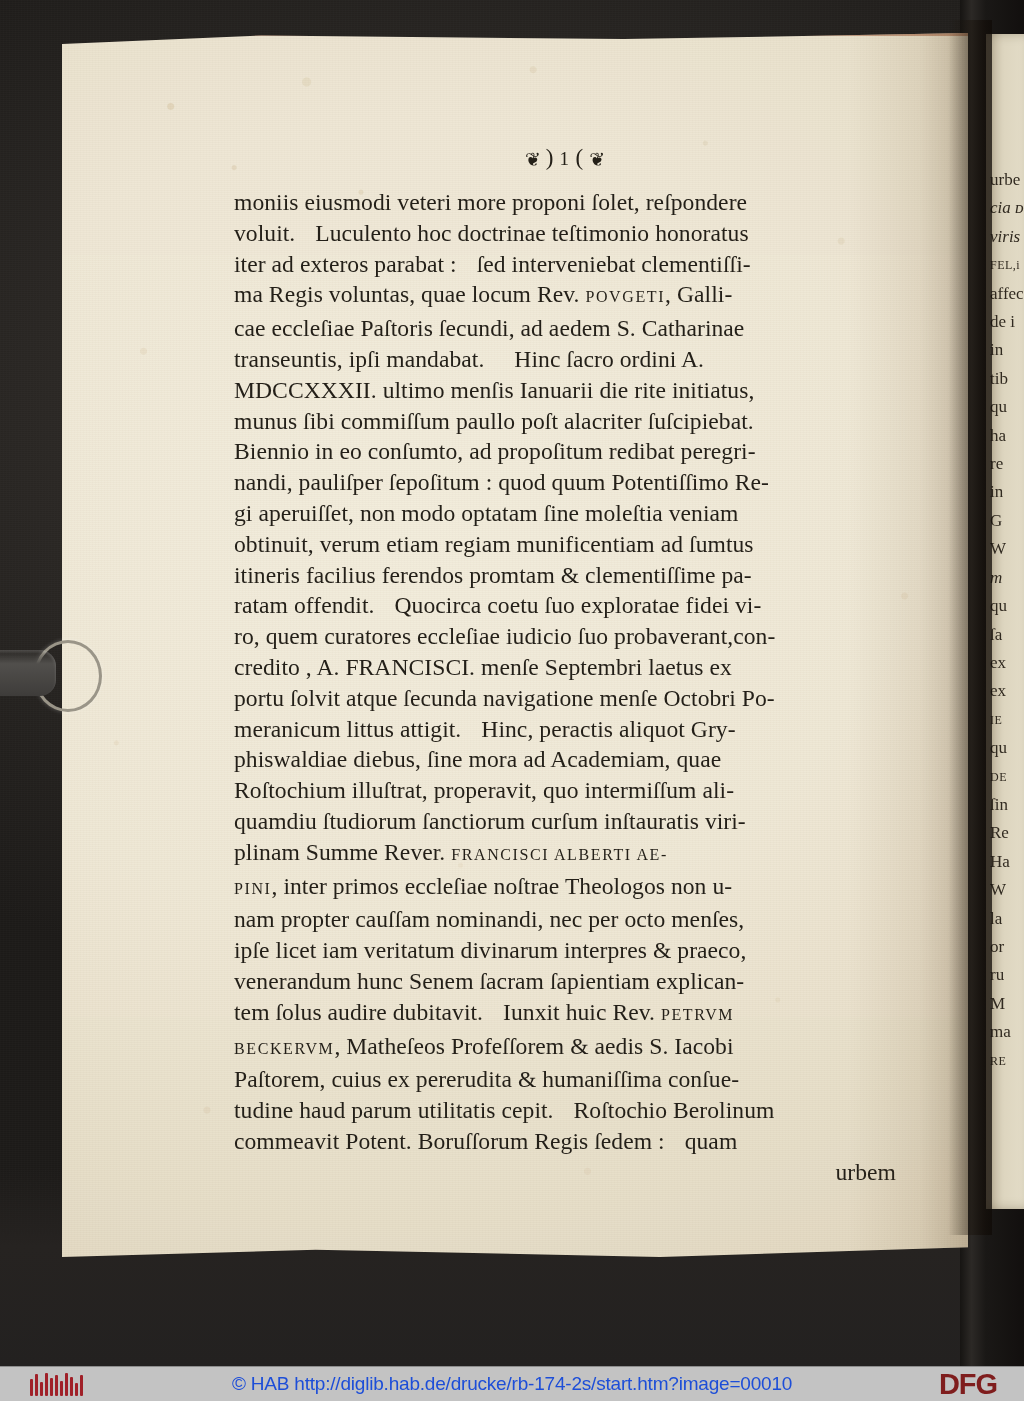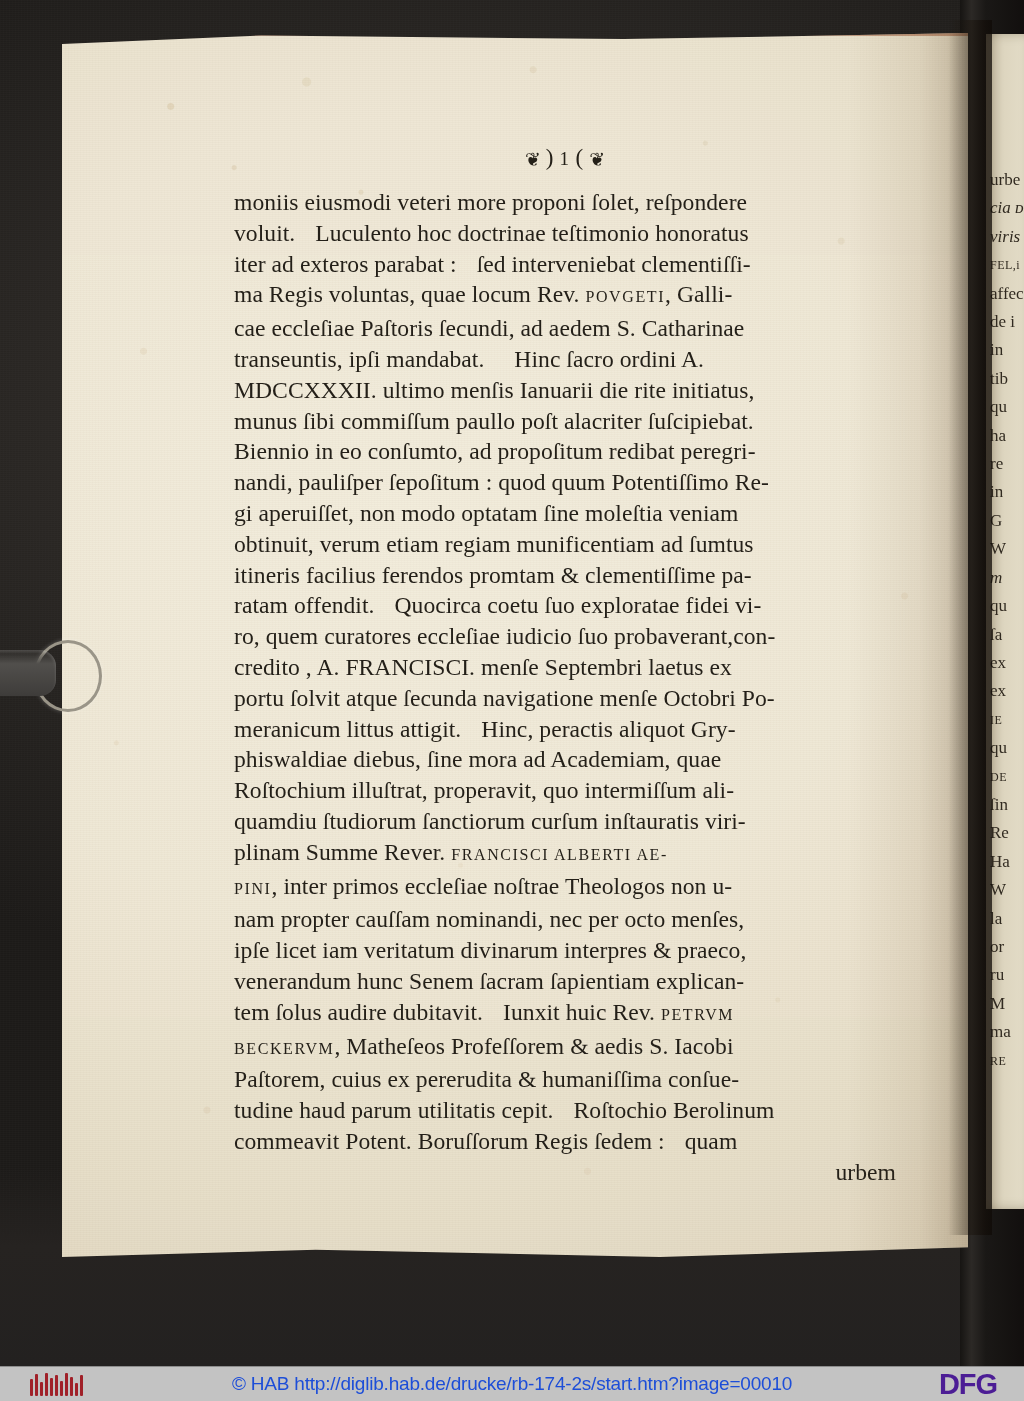--- a/index.html
+++ b/index.html
@@ -287,21 +287,21 @@
     width: 112px;
     height: 34px;
     flex: none;
     display: flex;
     align-items: center;
     justify-content: center;
     font-family: "Liberation Sans", sans-serif;
     font-weight: bold;
     font-size: 29px;
     letter-spacing: -1px;
-    color: #4c1d95;
+    color: #7f1d1d;
   }
 </style>
 </head>
 <body>
 
 <div id="scan">
 
   <div class="backdrop"></div>
   <div class="backdrop-grain"></div>
   <div class="backdrop-bottom"></div>

